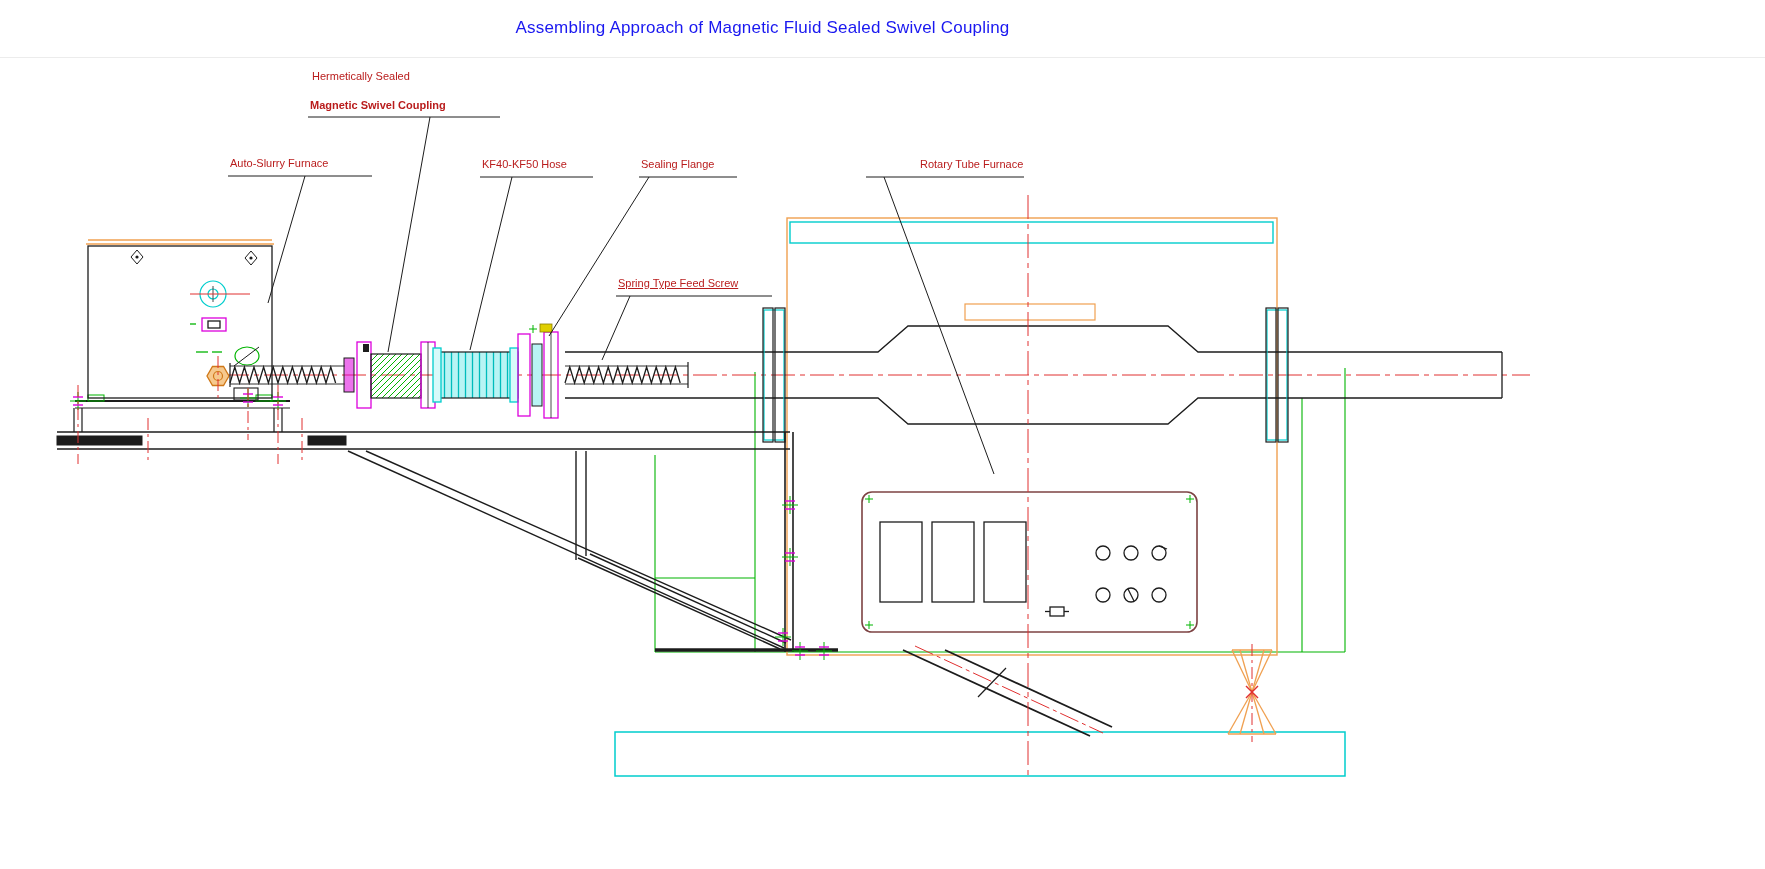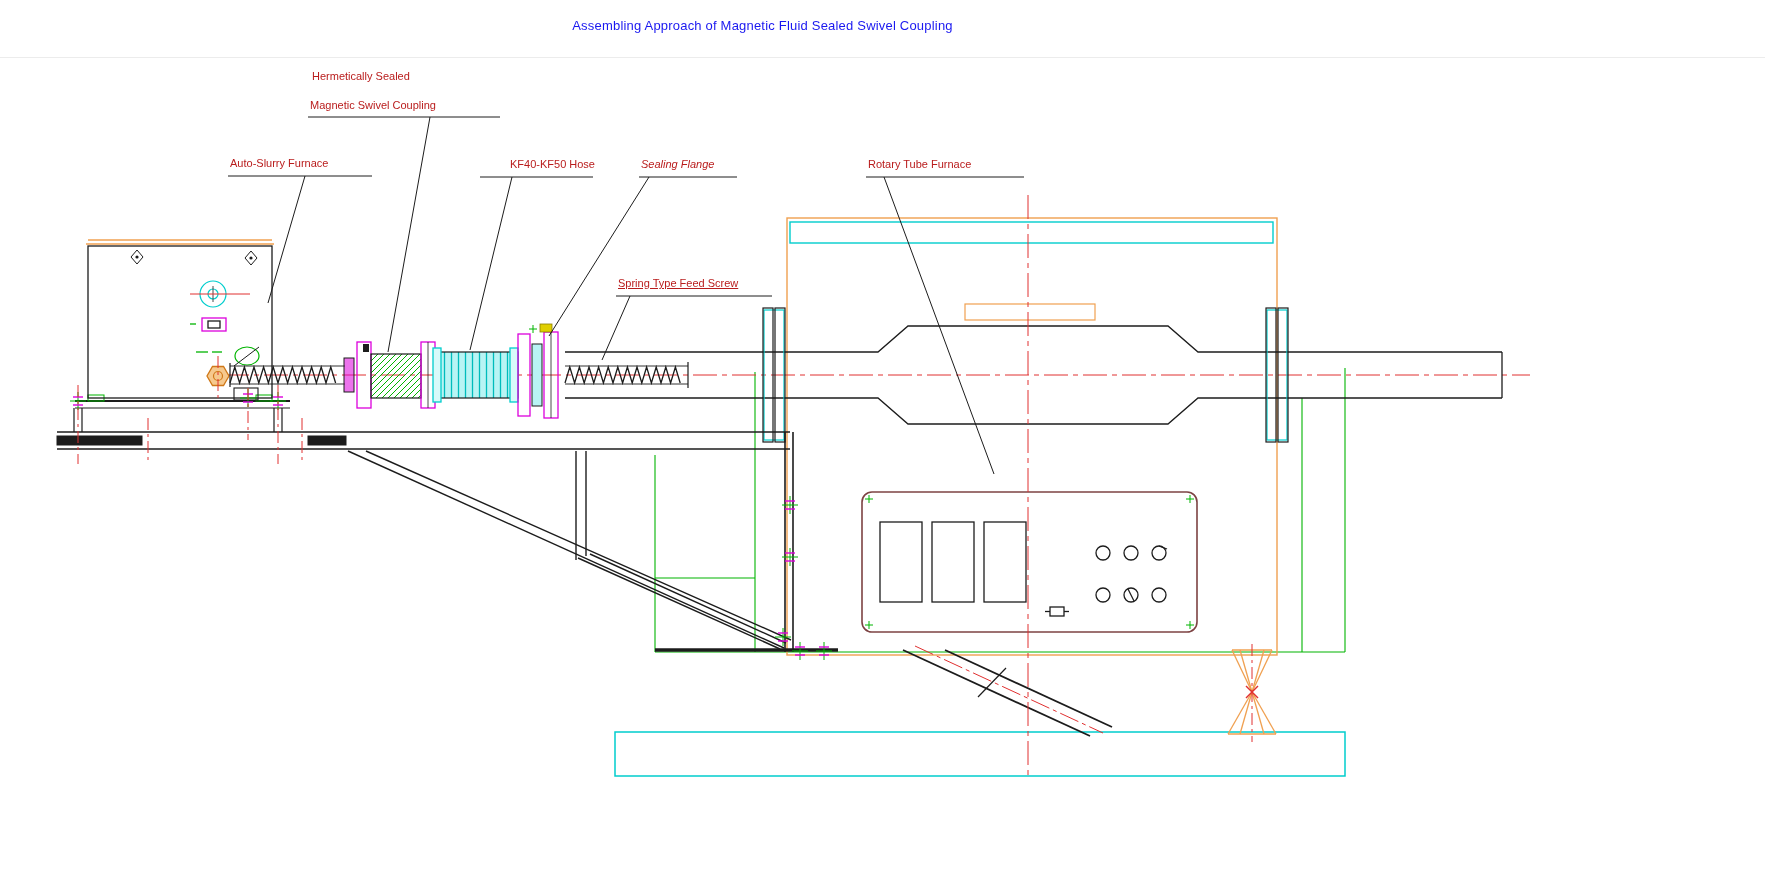--- a/index.html
+++ b/index.html
@@ -1,20 +1,20 @@
 <!DOCTYPE html>
 <html><head>
 <meta charset="utf-8">
 <style>
   html,body{margin:0;padding:0;background:#fff;}
   .canvas{position:relative;width:1765px;height:869px;background:#fff;overflow:hidden;
           font-family:"Liberation Sans",sans-serif;}
   .sep{position:absolute;left:0;top:57px;width:1765px;height:1px;background:#ececec;}
   .title{position:absolute;left:0;right:240px;top:18px;text-align:center;
-         color:#1a18f0;font-size:13px;font-weight:500;letter-spacing:.2px;}
+         color:#1a18f0;font-size:17px;font-weight:500;letter-spacing:.2px;}
   .lbl{position:absolute;color:#b91c1c;font-size:11px;white-space:nowrap;}
   svg{position:absolute;left:0;top:0;}
 </style>
 </head>
 <body>
 
 <div class="canvas">
 
   <div class="sep"></div>
   <div class="title">Assembling Approach of Magnetic Fluid Sealed Swivel Coupling</div>
@@ -252,20 +252,20 @@
       <line x1="639" y1="177" x2="737" y2="177"></line>
       <line x1="649" y1="177" x2="549" y2="336"></line>
       <line x1="616" y1="296" x2="772" y2="296"></line>
       <line x1="630" y1="296" x2="602" y2="360"></line>
       <line x1="866" y1="177" x2="1024" y2="177"></line>
       <line x1="884" y1="177" x2="994" y2="474"></line>
     </g>
   </svg>
 
   <div class="lbl" style="left:312px;top:70px;">Hermetically Sealed</div>
-  <div class="lbl" style="left:310px;top:99px;">Magnetic Swivel Coupling</div>
+  <div class="lbl" style="left:310px;top:99px;font-weight:bold;">Magnetic Swivel Coupling</div>
   <div class="lbl" style="left:230px;top:157px;">Auto-Slurry Furnace</div>
-  <div class="lbl" style="left:482px;top:158px;margin-left:28px;">KF40-KF50 Hose</div>
-  <div class="lbl" style="left:641px;top:158px;font-style:italic;">Sealing Flange</div>
+  <div class="lbl" style="left:482px;top:158px;">KF40-KF50 Hose</div>
+  <div class="lbl" style="left:641px;top:158px;">Sealing Flange</div>
   <div class="lbl" style="left:618px;top:277px;text-decoration:underline;">Spring Type Feed Screw</div>
-  <div class="lbl" style="left:868px;top:158px;">Rotary Tube Furnace</div>
+  <div class="lbl" style="left:920px;top:158px;">Rotary Tube Furnace</div>
 
 </div>
 
 </body></html>

